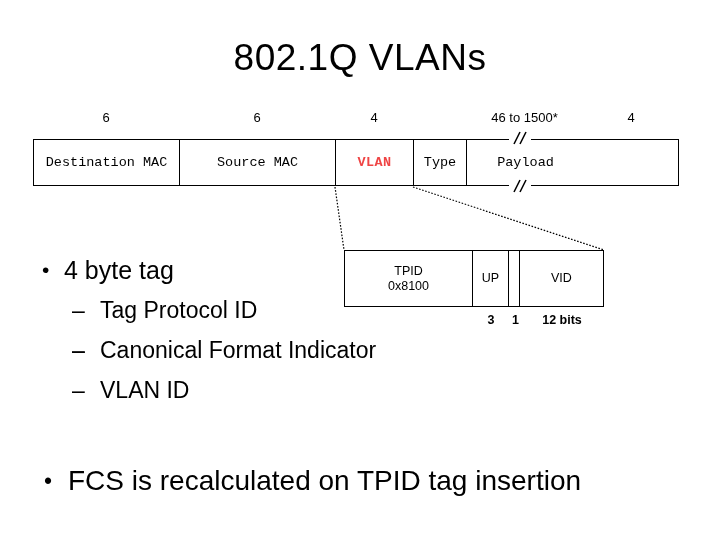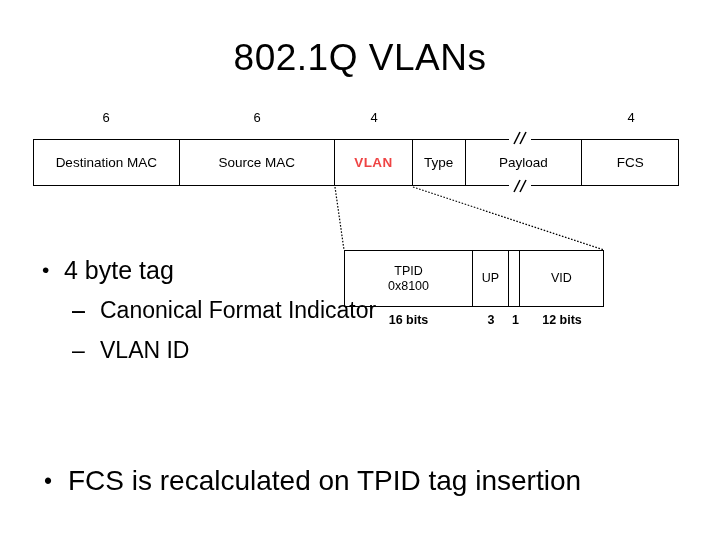--- a/index.html
+++ b/index.html
@@ -50,20 +50,21 @@
   .frame-cell {
     box-sizing: border-box;
     border-right: 1.5px solid #000;
     display: flex;
     align-items: center;
     justify-content: center;
     text-align: center;
     font-size: 13.5px;
     line-height: 15px;
     position: relative;
+    font-family: Liberation Mono, monospace;
   }
   .frame-cell:last-child { border-right: none; }
   .frame-cell.red { color: #ef4444; font-weight: bold; letter-spacing: 0.4px; }
 
   
   .size-label {
     position: absolute;
     top: 110px;
     font-size: 13px;
     line-height: 16px;
@@ -179,40 +180,38 @@
 </head>
 <body>
 
 <div id="slide">
 
   <div id="slide-title">802.1Q VLANs</div>
 
   <div class="size-label" style="left:33px; width:146px;">6</div>
   <div class="size-label" style="left:179px; width:156px;">6</div>
   <div class="size-label" style="left:335px; width:78px;">4</div>
+  <div class="size-label" style="left:466px; width:117px;">46 to 1500*</div>
   <div class="size-label" style="left:583px; width:96px;">4</div>
 
   <div id="frame-table">
     <div class="frame-cell" style="width:146px;">
       <span>Destination MAC</span>
     </div>
     <div class="frame-cell" style="width:156px;text-align:right;">
       <span>Source MAC</span>
     </div>
     <div class="frame-cell red" style="width:78px;">
       <span>VLAN</span>
     </div>
     <div class="frame-cell" style="width:53px;">
       <span>Type</span>
     </div>
     <div class="frame-cell" style="width:117px;">
       <span>Payload</span>
-    </div>
-    <div class="frame-cell" style="width:96px;">
-      <span>FCS</span>
     </div>
   </div>
 
   <svg class="break-mark" style="left:509px; top:132px;">
     <rect x="0" y="5" width="22" height="5" fill="#ffffff"></rect>
     <line x1="5" y1="12" x2="11" y2="0" stroke="#000" stroke-width="1.5"></line>
     <line x1="11" y1="12" x2="17" y2="0" stroke="#000" stroke-width="1.5"></line>
   </svg>
   <svg class="break-mark" style="left:509px; top:180px;">
     <rect x="0" y="3" width="22" height="5" fill="#ffffff"></rect>
@@ -234,32 +233,32 @@
       <span>UP</span>
     </div>
     <div class="tag-cell" style="width:11px;">
       <span></span>
     </div>
     <div class="tag-cell" style="width:84px;">
       <span>VID</span>
     </div>
   </div>
 
-  <div class="bit-label" style="left:344px; width:129px;">16 bits</div>
   <div class="bit-label" style="left:473px; width:36px;">3</div>
   <div class="bit-label" style="left:500px; width:31px;">1</div>
   <div class="bit-label" style="left:520px; width:84px;">12 bits</div>
 
   <div id="bullets">
     <div class="bullet-l1">
       <span class="bullet-dot">•</span>
       <span>4 byte tag</span>
     </div>
     <div class="bullet-l2">
       <span class="bullet-dash">–</span>
+      <span>Tag Protocol ID</span>
     </div>
     <div class="bullet-l2">
       <span class="bullet-dash">–</span>
     </div>
     <div class="bullet-l2">
       <span class="bullet-dash">–</span>
       <span>Canonical Format Indicator</span>
     </div>
     <div class="bullet-l2">
       <span class="bullet-dash">–</span>

